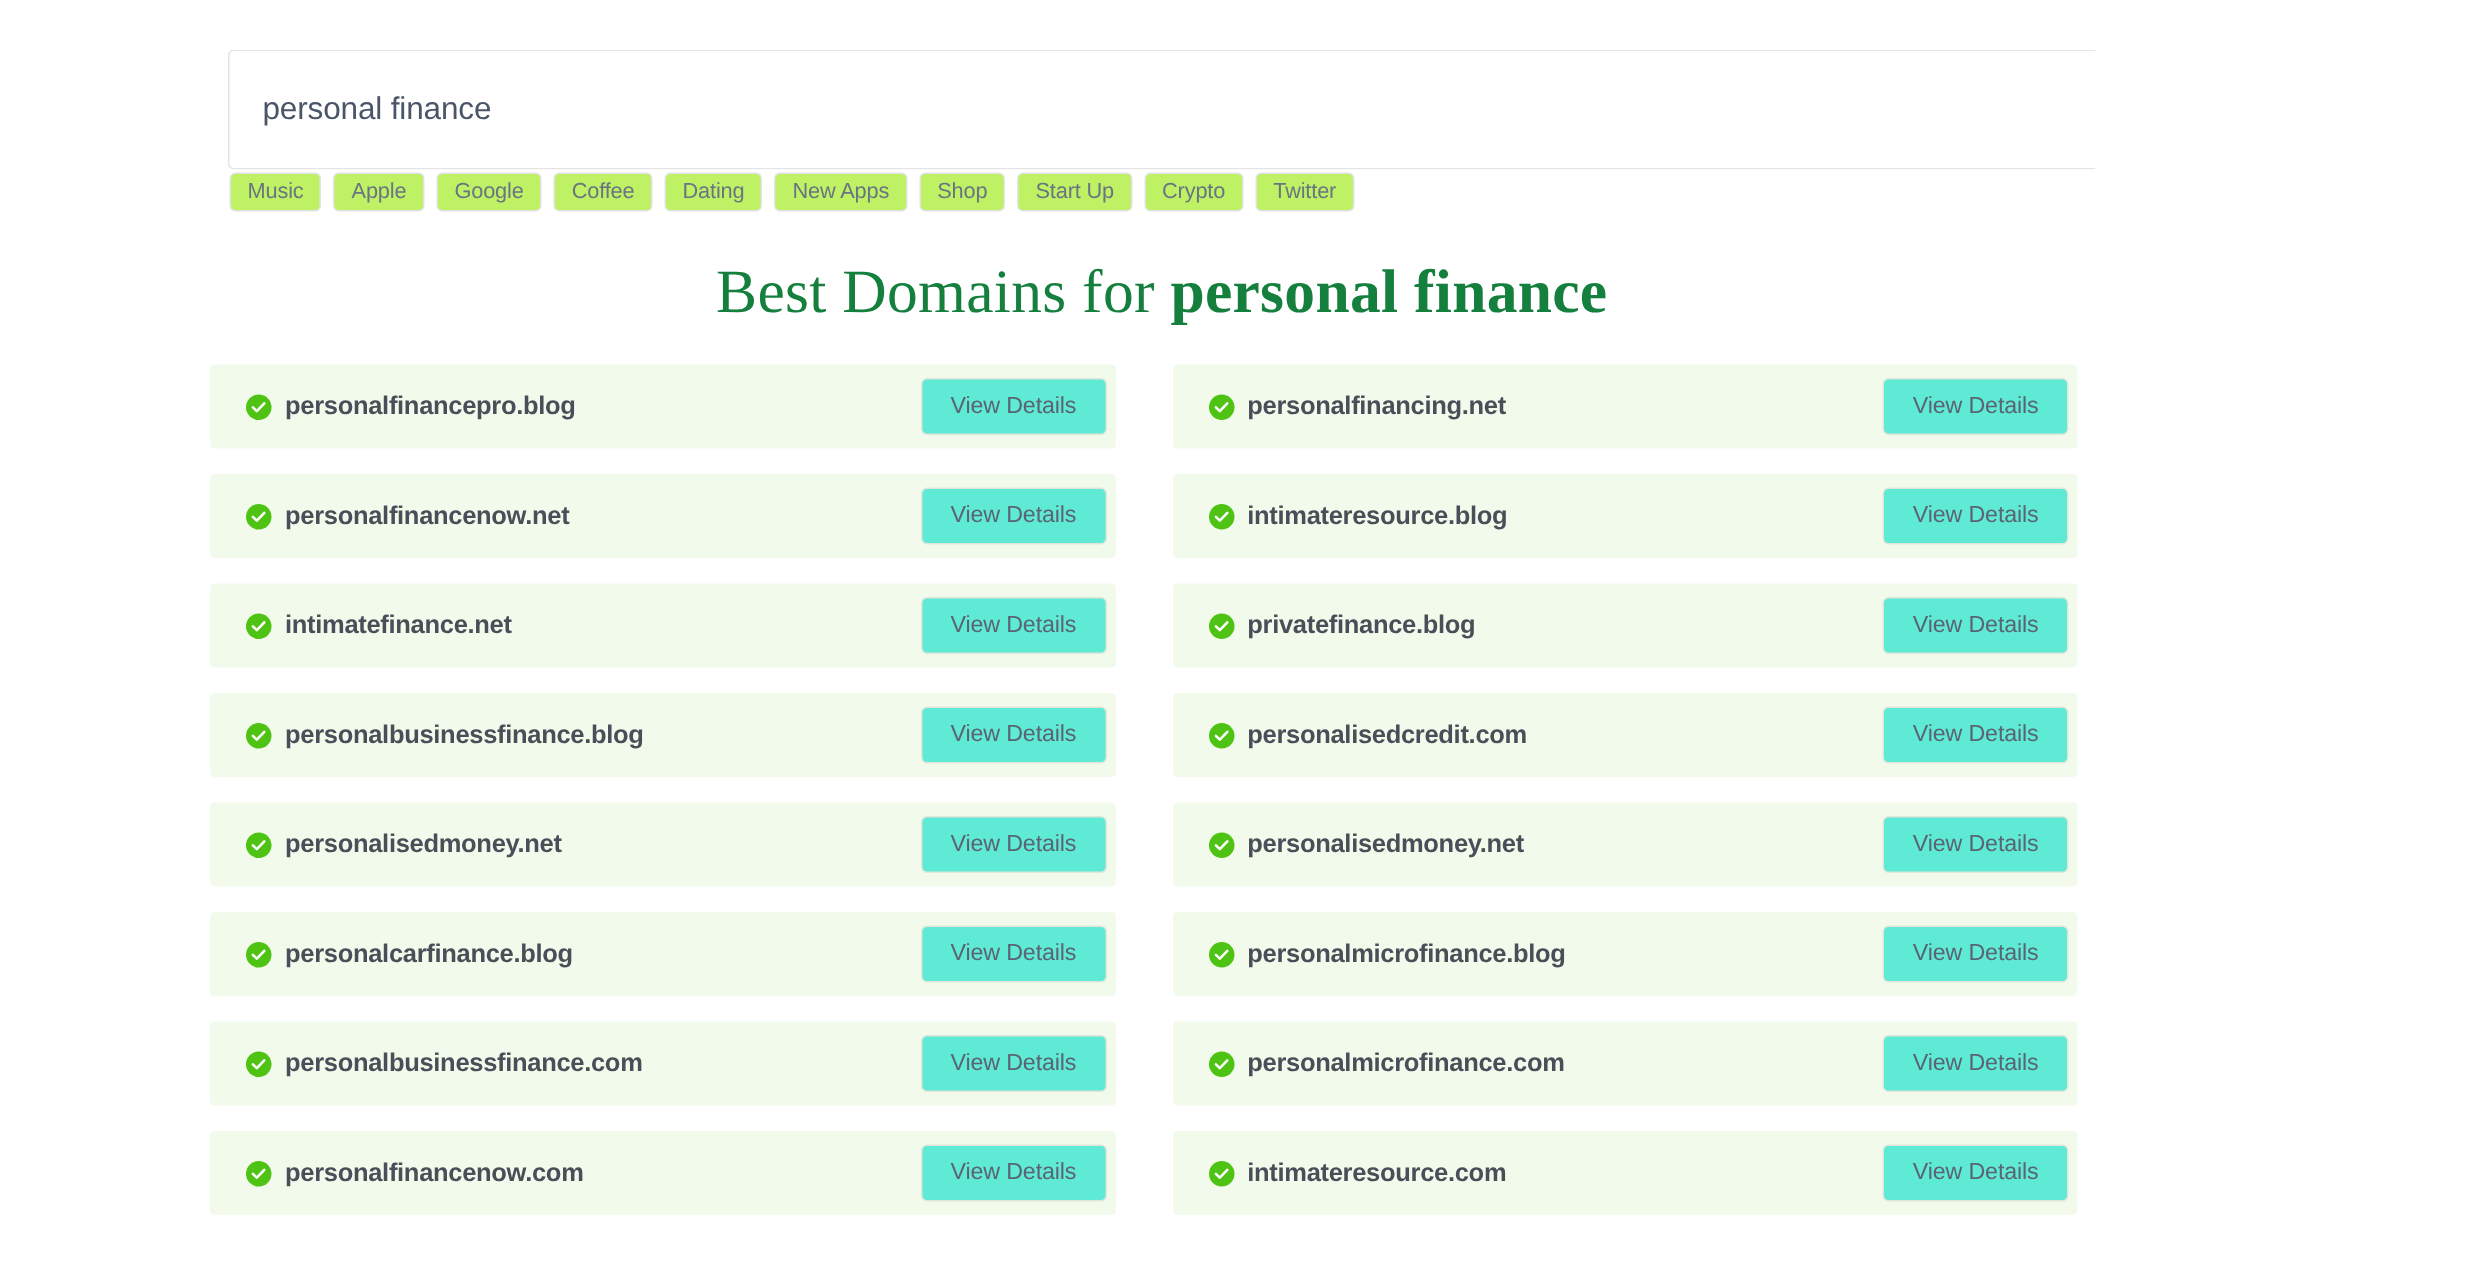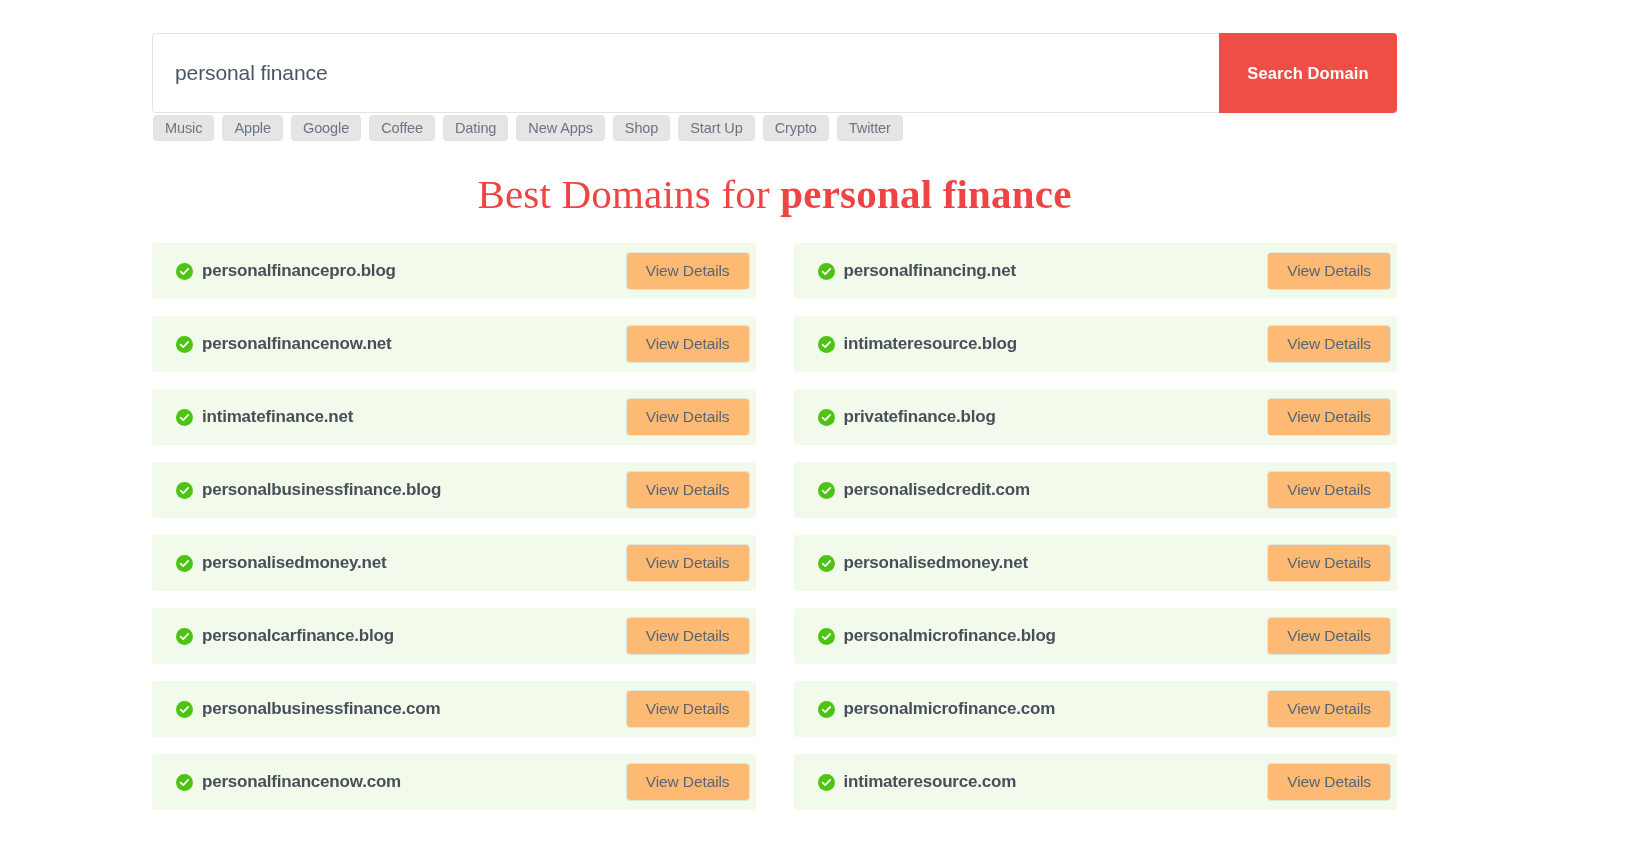--- a/index.html
+++ b/index.html
@@ -73,49 +73,49 @@
     display: flex;
     gap: 8px;
     align-items: center;
   }
 
   .tag {
     height: 26px;
     padding: 0 11px;
     border: 1px solid #e2e2e2;
     border-radius: 4px;
-    background: #e5e5e5;
+    background: #bef264;
     color: #6a7482;
     font-family: "Liberation Sans", sans-serif;
     font-size: 14.5px;
     line-height: 24px;
     white-space: nowrap;
     cursor: pointer;
     letter-spacing: -0.1px;
   }
 
   
   .page-title {
     position: absolute;
     left: 0;
     top: 170px;
     width: 1549px;
     text-align: center;
     font-family: "Liberation Serif", serif;
     font-size: 41px;
     font-weight: normal;
-    color: #ef4444;
+    color: #15803d;
     letter-spacing: 0.2px;
   }
   .page-title .kw { font-weight: bold; }
 
   
   .results {
     position: absolute;
-    left: 152px;
+    left: 140px;
     top: 243px;
     width: 1245px;
     display: flex;
     gap: 38px;
   }
 
   .col {
     flex: 1 1 0;
     display: flex;
     flex-direction: column;
@@ -151,42 +151,41 @@
     font-weight: bold;
     color: #494f58;
     letter-spacing: -0.2px;
     white-space: nowrap;
   }
 
   .view-details {
     margin-left: auto;
     height: 38px;
     padding: 16px 19px;
-    background: #fdba74;
+    background: #5eead4;
     border: 1px solid #e0e6dc;
     border-radius: 4px;
     color: #5a6473;
     font-family: "Liberation Sans", sans-serif;
     font-size: 15.5px;
     letter-spacing: -0.1px;
     cursor: pointer;
     white-space: nowrap;
     display: flex;
     align-items: center;
     justify-content: center;
   }
 </style>
 </head>
 <body>
 
 <div id="page">
 
   <div class="search-wrap">
     <input class="search-input" type="text" placeholder="Search for a domain" value="personal finance" style="">
-    <button class="search-button">Search Domain</button>
   </div>
 
   <div class="tags">
       <button class="tag">Music</button>
       <button class="tag">Apple</button>
       <button class="tag">Google</button>
       <button class="tag">Coffee</button>
       <button class="tag">Dating</button>
       <button class="tag">New Apps</button>
       <button class="tag">Shop</button>

